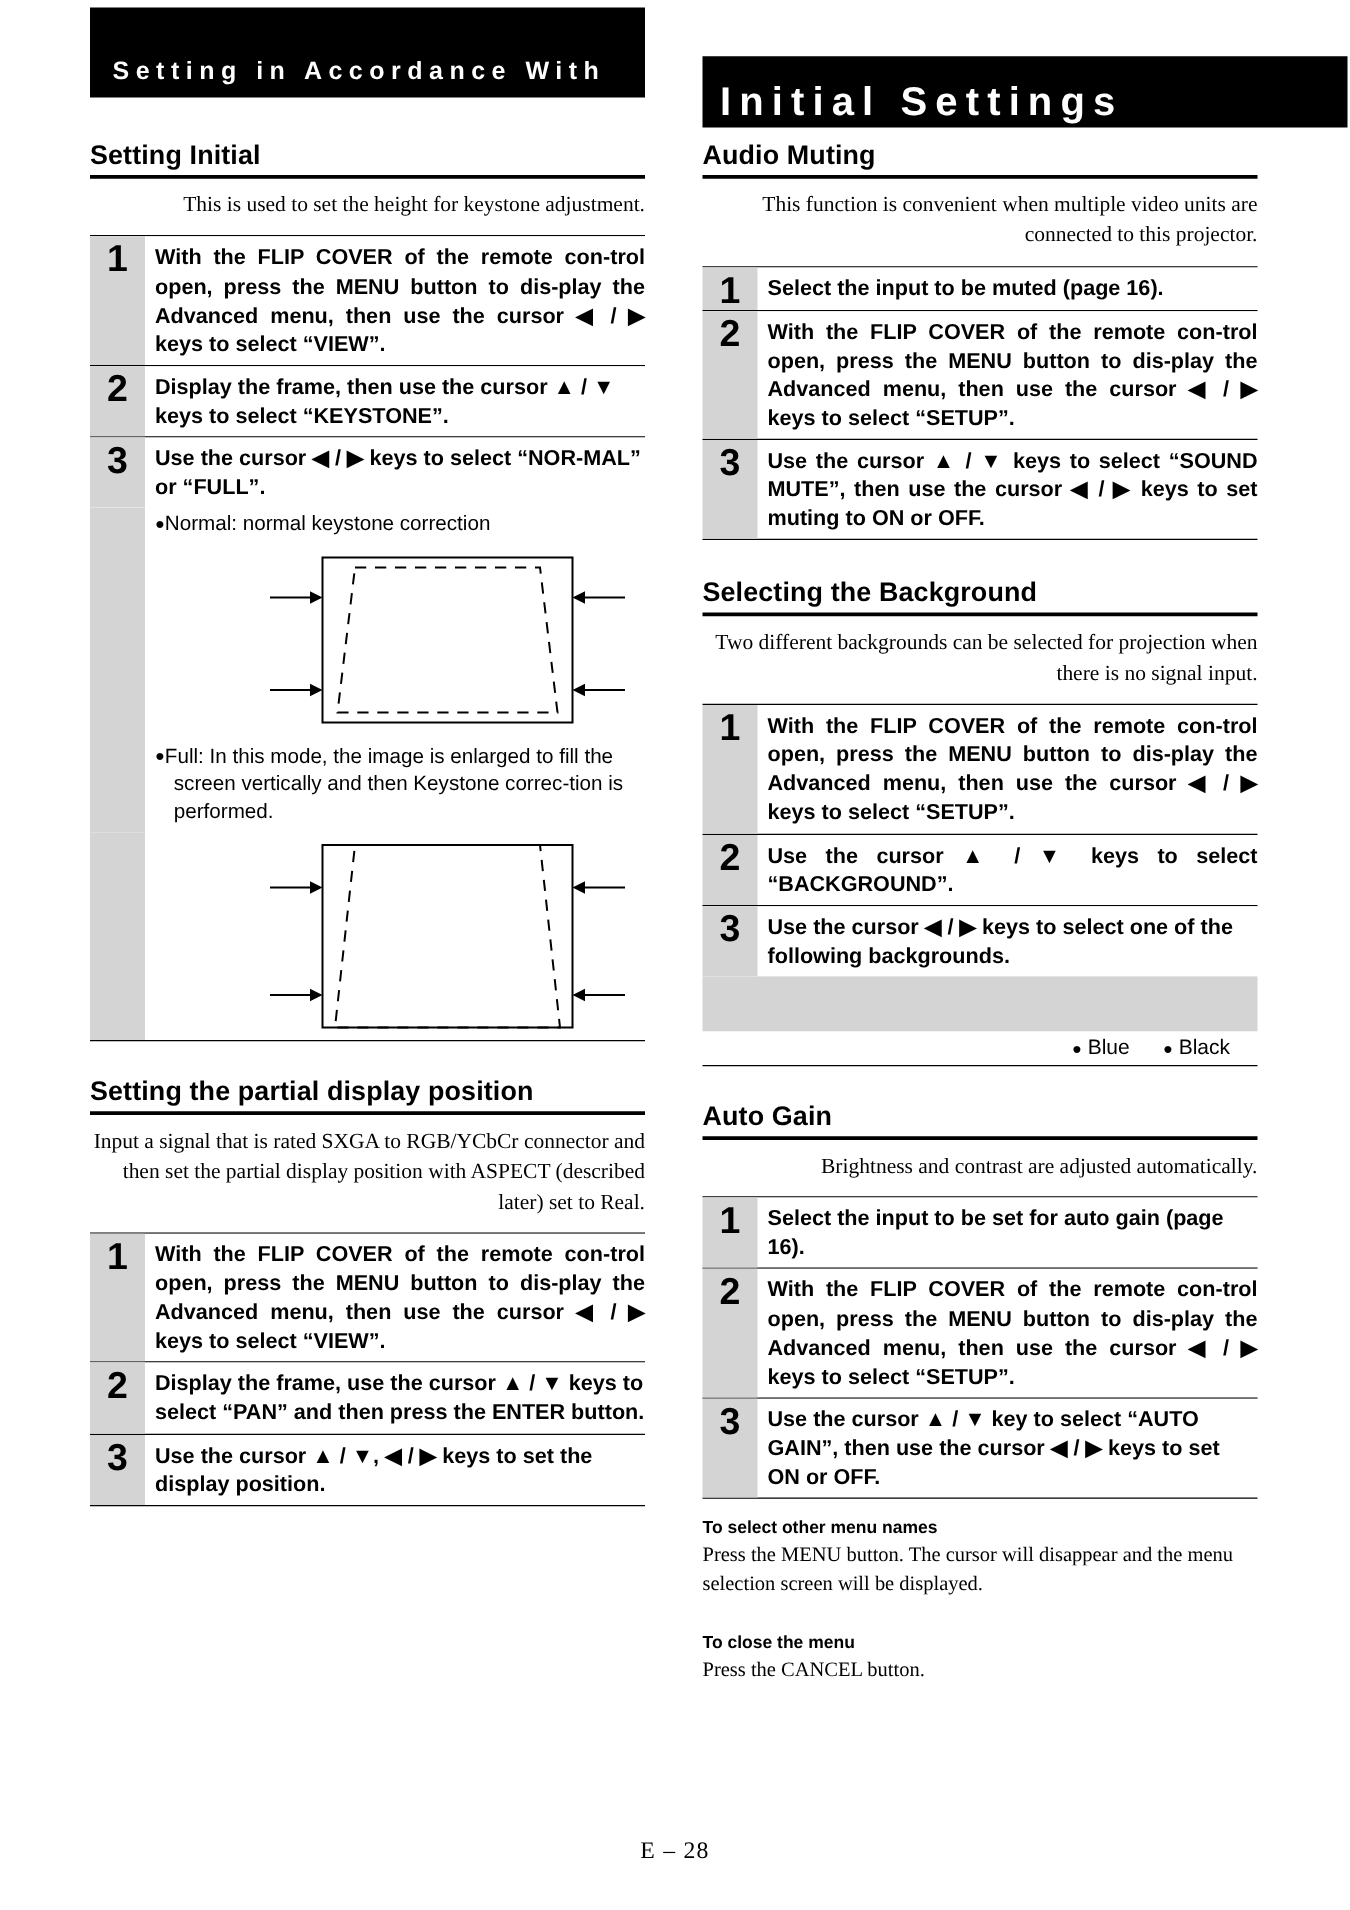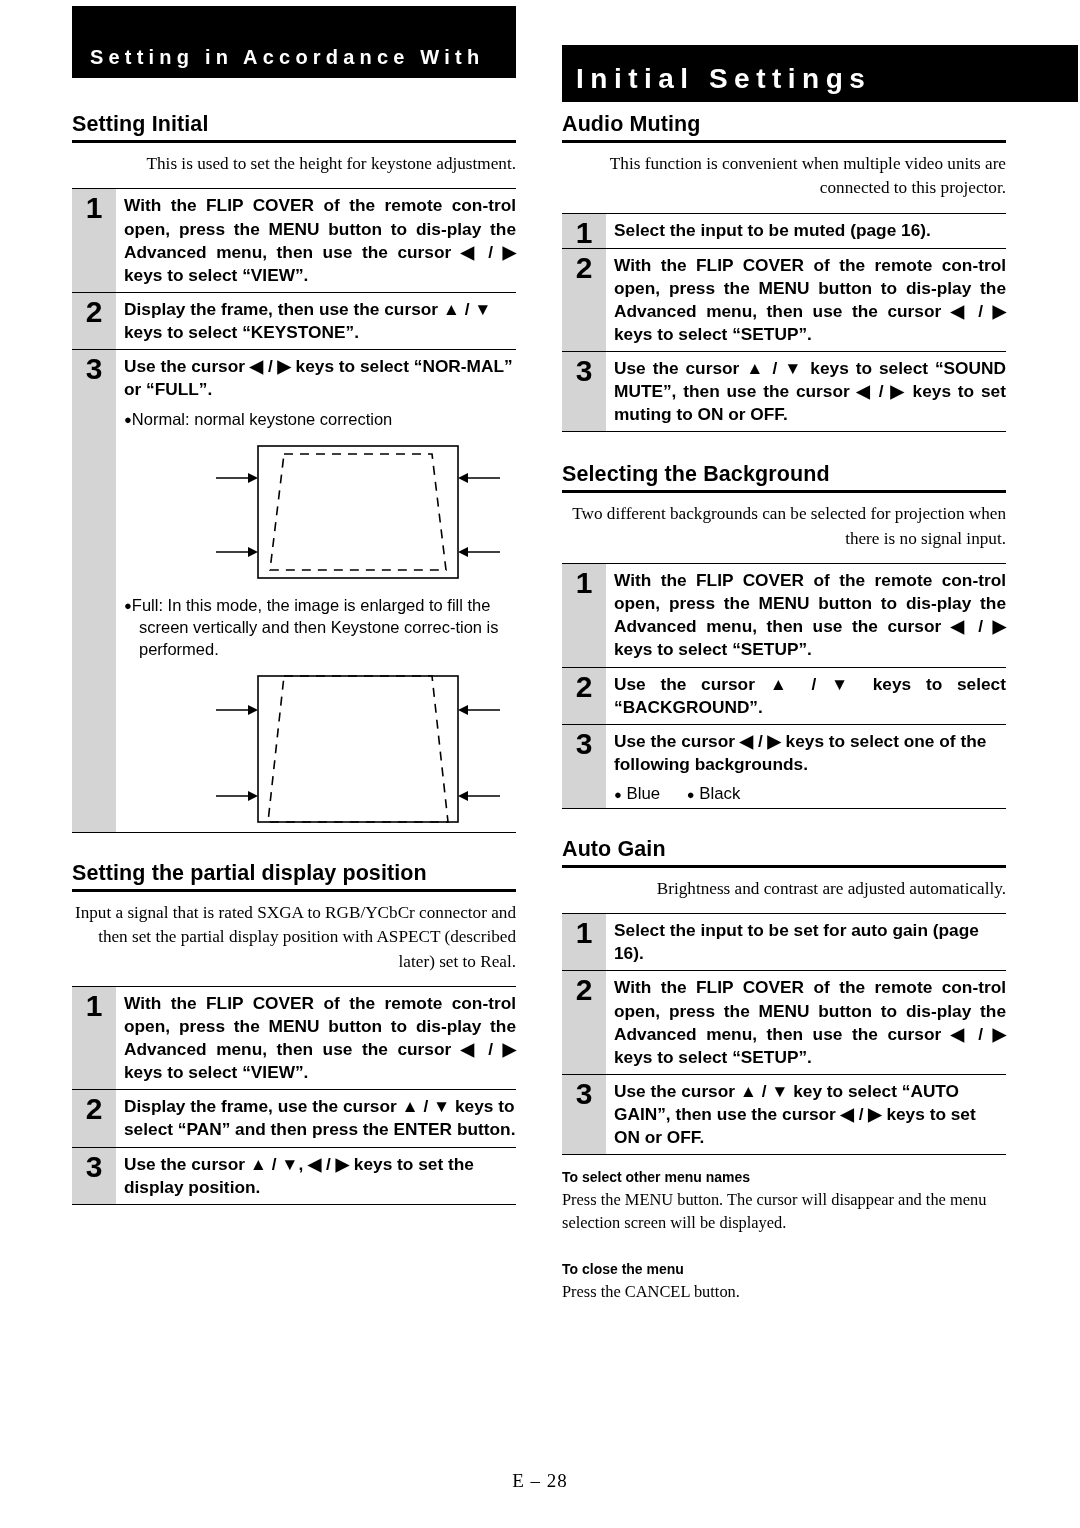--- a/index.html
+++ b/index.html
@@ -50,21 +50,21 @@
     left: 562px;
     top: 45px;
     width: 516px;
     height: 57px;
   }
   #hdr-right .line {
     position: absolute;
     left: 14px;
     top: 18px;
     white-space: nowrap;
-    font-size: 28px;
+    font-size: 32px;
     letter-spacing: 6.5px;
   }
 
   
   .col { position: absolute; }
   #col-left  { left: 72px;  top: 112px; width: 444px; }
   #col-right { left: 562px; top: 112px; width: 444px; }
 
   
   .sec-h {
@@ -125,20 +125,21 @@
   }
   .step .txt.nojust { text-align: left; }
 
   
   .steps .step .num { }
 
   .bullet-row {
     display: flex;
     align-items: flex-end;
     border-bottom: 1.6px solid #000;
+    flex-direction: column;
   }
   .bullet-row .num {
     flex: 0 0 44px;
     background: #d4d4d4;
     align-self: stretch;
   }
   .bullet-row .content {
     flex: 1 1 auto;
     font-family: "Liberation Sans", sans-serif;
     font-size: 16.8px;

